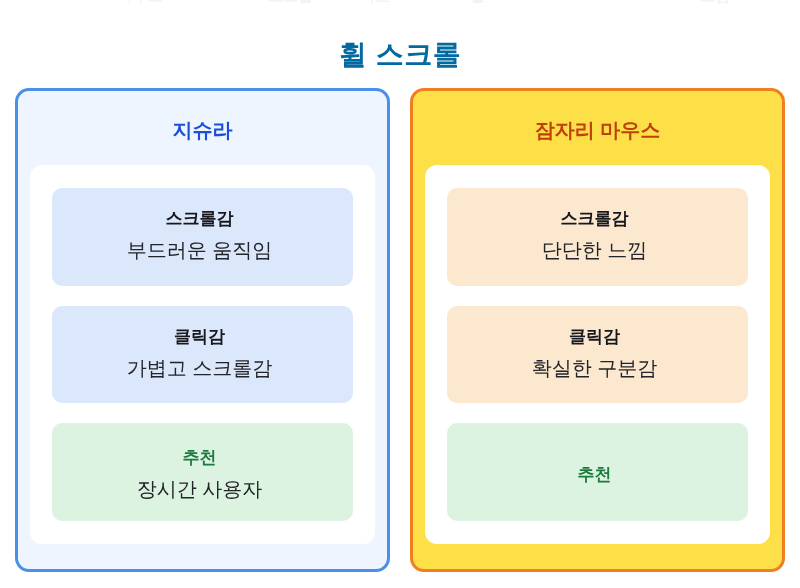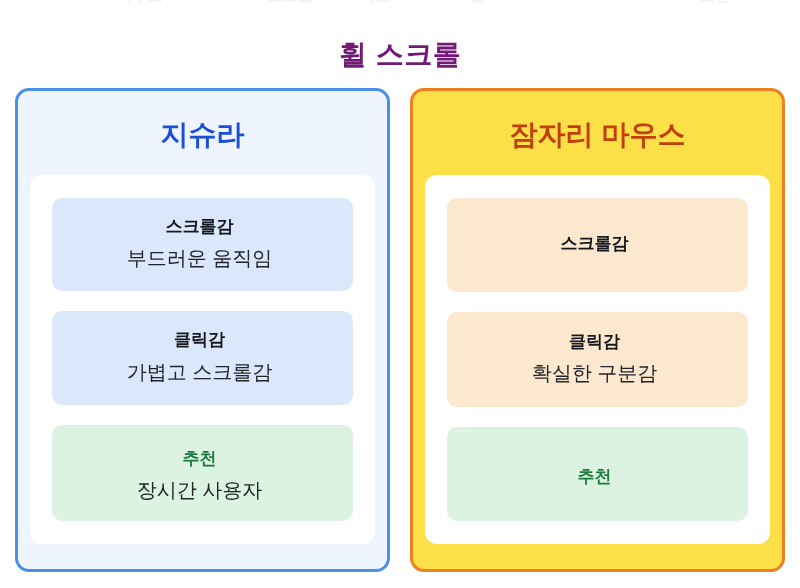--- a/index.html
+++ b/index.html
@@ -41,21 +41,21 @@
   .g5 { left: 700px; }
 
   .page-title {
     position: absolute;
     top: 17px;
     left: 0;
     width: 800px;
     text-align: center;
     font-size: 28px;
     font-weight: 700;
-    color: #701a75;
+    color: #0369a1;
     letter-spacing: 0.5px;
   }
 
   .compare-grid {
     position: absolute;
     top: 88px;
     left: 15px;
     width: 770px;
     height: 484px;
     display: flex;
@@ -75,21 +75,21 @@
     background: #eff5fe;
     border-color: #4a90e8;
   }
   .card-orange {
     background: #fde047;
     border-color: #f07f20;
   }
 
   .card-title {
     text-align: center;
-    font-size: 28px;
+    font-size: 20px;
     font-weight: 700;
     margin: 27px 0 0 0;
     line-height: 1.2;
   }
   .card-blue .card-title { color: #1b4fd8; }
   .card-orange .card-title { color: #c0400c; }
 
   .card-panel {
     background: #ffffff;
     border-radius: 12px;
@@ -166,20 +166,21 @@
 
     </div>
   </section>
 
   <section class="compare-card card-orange">
     <h2 class="card-title">잠자리 마우스</h2>
     <div class="card-panel">
 
       <div class="spec-box tone-orange">
         <div class="spec-label">스크롤감</div>
+        <div class="spec-value">단단한 느낌</div>
       </div>
 
       <div class="spec-box tone-orange">
         <div class="spec-label">클릭감</div>
         <div class="spec-value">확실한 구분감</div>
       </div>
 
       <div class="spec-box tone-green">
         <div class="spec-label">추천</div>
       </div>

